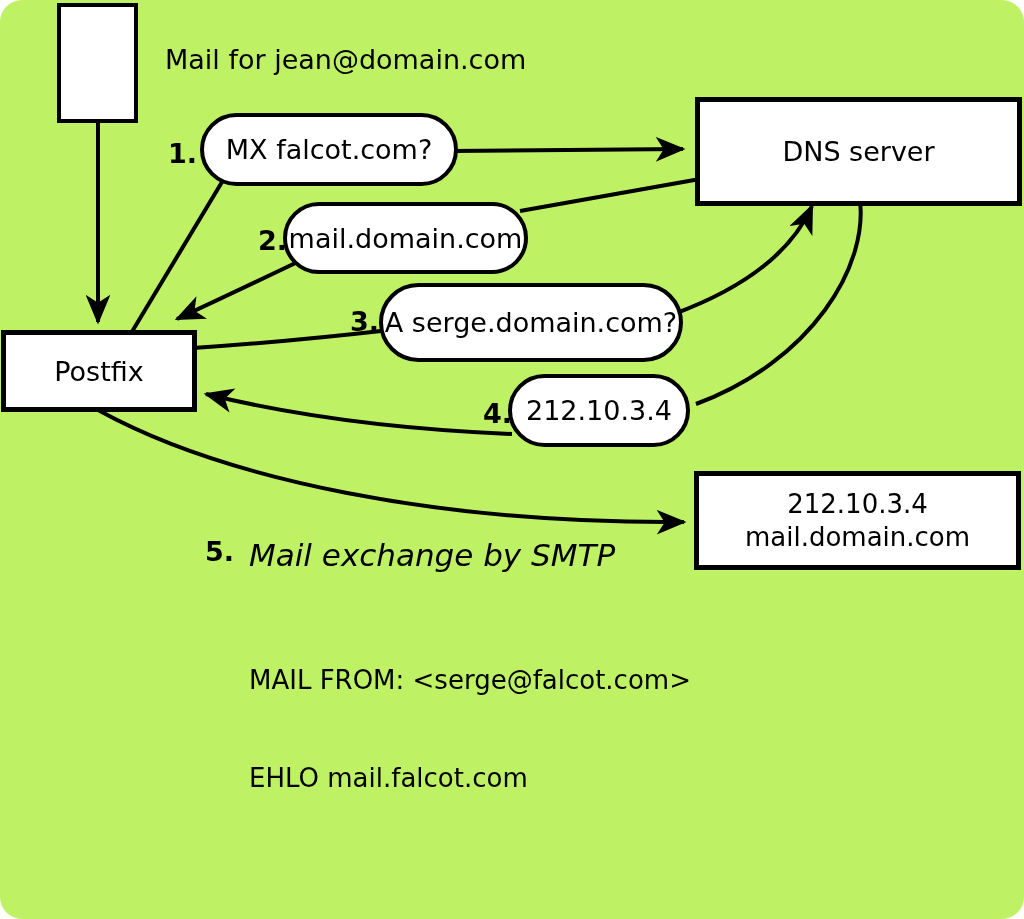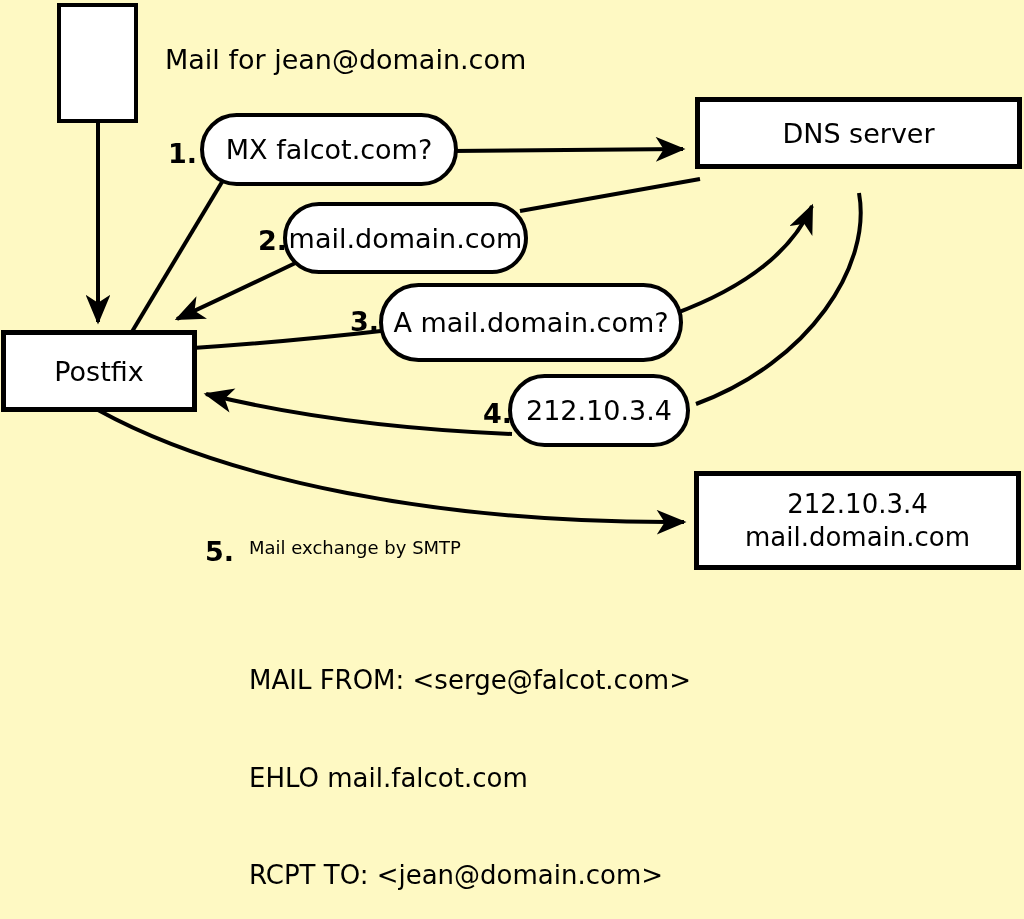--- a/index.html
+++ b/index.html
@@ -4,24 +4,25 @@
 <style>
   html, body {
     margin: 0;
     padding: 0;
     background: #ffffff;
   }
   .canvas {
     position: relative;
     width: 1024px;
     height: 919px;
-    background: #fef9c3;
+    background: #bef264;
     font-family: "DejaVu Sans", "Liberation Sans", sans-serif;
     color: #000000;
     overflow: hidden;
+    border-radius: 22px;
   }
   .arrows {
     position: absolute;
     left: 0; top: 0;
     width: 1024px; height: 919px;
     z-index: 1;
   }
   .node {
     position: absolute;
     box-sizing: border-box;
@@ -38,21 +39,21 @@
     left: 57px; top: 3px;
     width: 81px; height: 120px;
     border-width: 4px;
   }
   .postfix-box {
     left: 1px; top: 330px;
     width: 196px; height: 82px; align-items: center;
   }
   .dns-box {
     left: 695px; top: 97px;
-    width: 327px; height: 72px;
+    width: 327px; height: 109px;
   }
   .dest-box {
     left: 694px; top: 471px;
     width: 327px; height: 99px;
     flex-direction: column;
     font-size: 26px;
     line-height: 33px;
   }
   .pill {
     position: absolute;
@@ -83,21 +84,21 @@
   .num3 { left: 350px; top: 306px; }
   .num4 { left: 483px; top: 398px; }
   .num5 { left: 205px; top: 536px; }
   .free-label {
     position: absolute;
     font-size: 27px;
     z-index: 2;
     white-space: nowrap;
   }
   .mail-for { left: 165px; top: 44px; }
-  .step5-label { left: 249px; top: 537px; font-size: 18px; }
+  .step5-label { left: 249px; top: 537px; font-size: 31px; font-style: italic; }
   .smtp-block {
     position: absolute;
     left: 249px; top: 599px;
     font-size: 26px;
     line-height: 32.5px;
     z-index: 2;
     white-space: pre;
   }
   .smtp-line { min-height: 32.5px; }
 </style>
@@ -148,35 +149,34 @@
     <span>MX falcot.com?</span>
   </div>
 
   <div class="step-num num2">2.</div>
   <div class="pill pill2">
     <span>mail.domain.com</span>
   </div>
 
   <div class="step-num num3">3.</div>
   <div class="pill pill3">
-    <span>A mail.domain.com?</span>
+    <span>A serge.domain.com?</span>
   </div>
 
   <div class="step-num num4">4.</div>
   <div class="pill pill4">
     <span>212.10.3.4</span>
   </div>
 
   <div class="step-num num5">5.</div>
   <div class="free-label step5-label">Mail exchange by SMTP</div>
 
   <div class="smtp-block">
     <div class="smtp-line">MAIL FROM: &lt;serge@falcot.com&gt;</div>
     <div class="smtp-line">EHLO mail.falcot.com</div>
-    <div class="smtp-line">RCPT TO: &lt;jean@domain.com&gt;</div>
     
     
     
     
     
     
     
   </div>
 
 </div>

